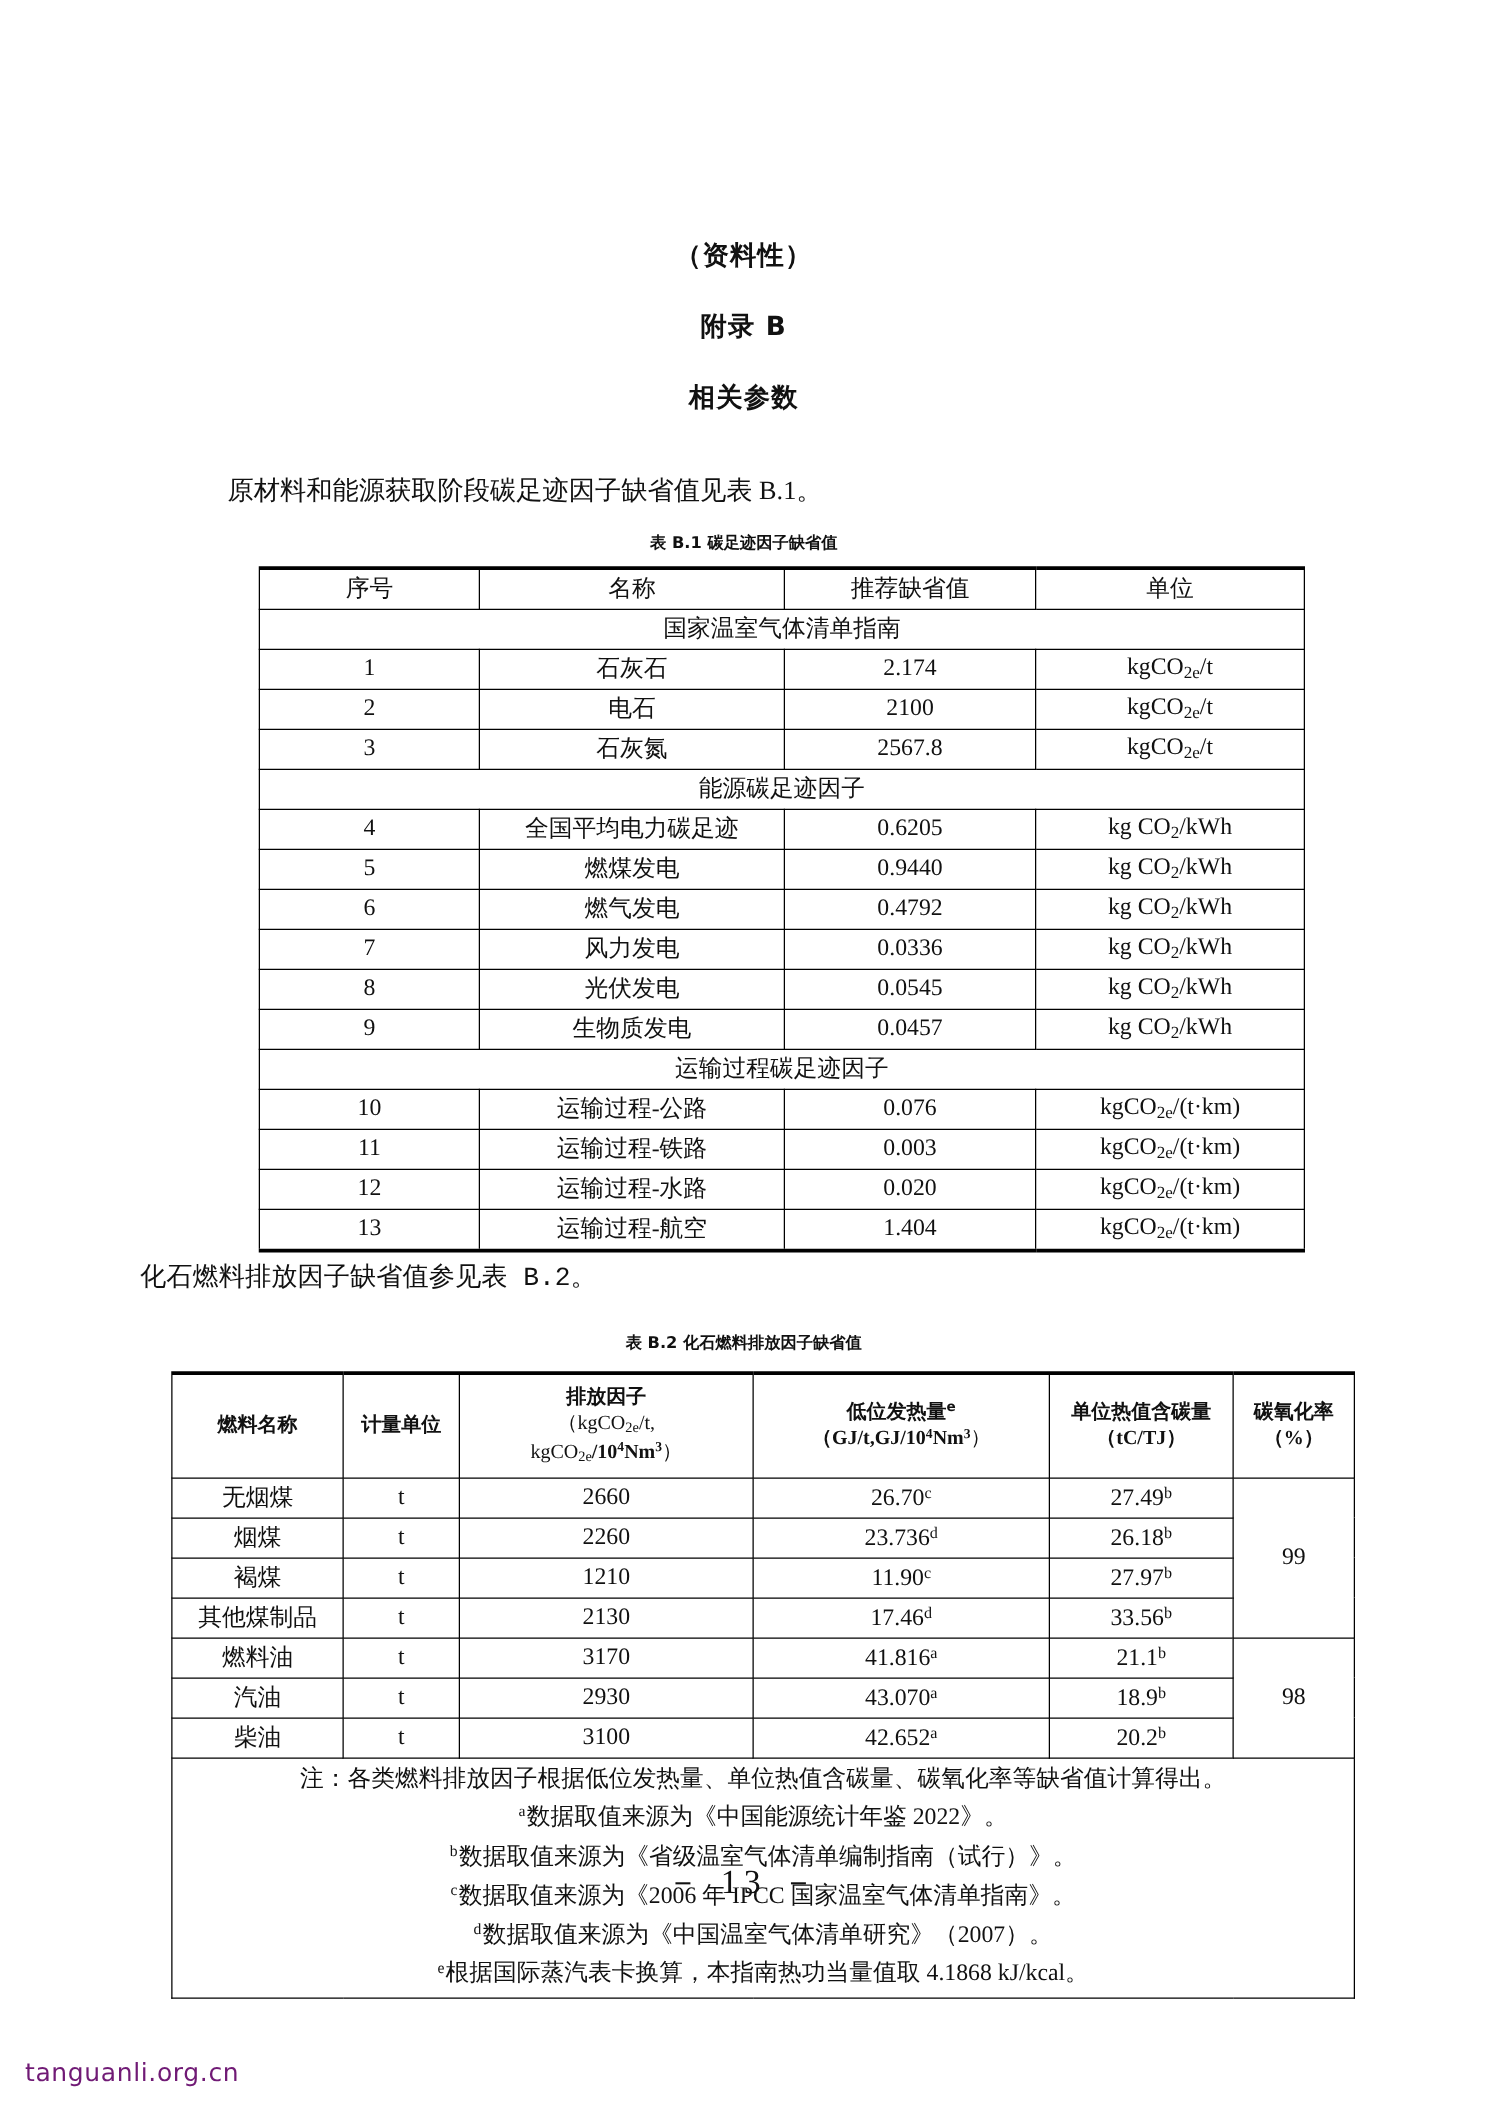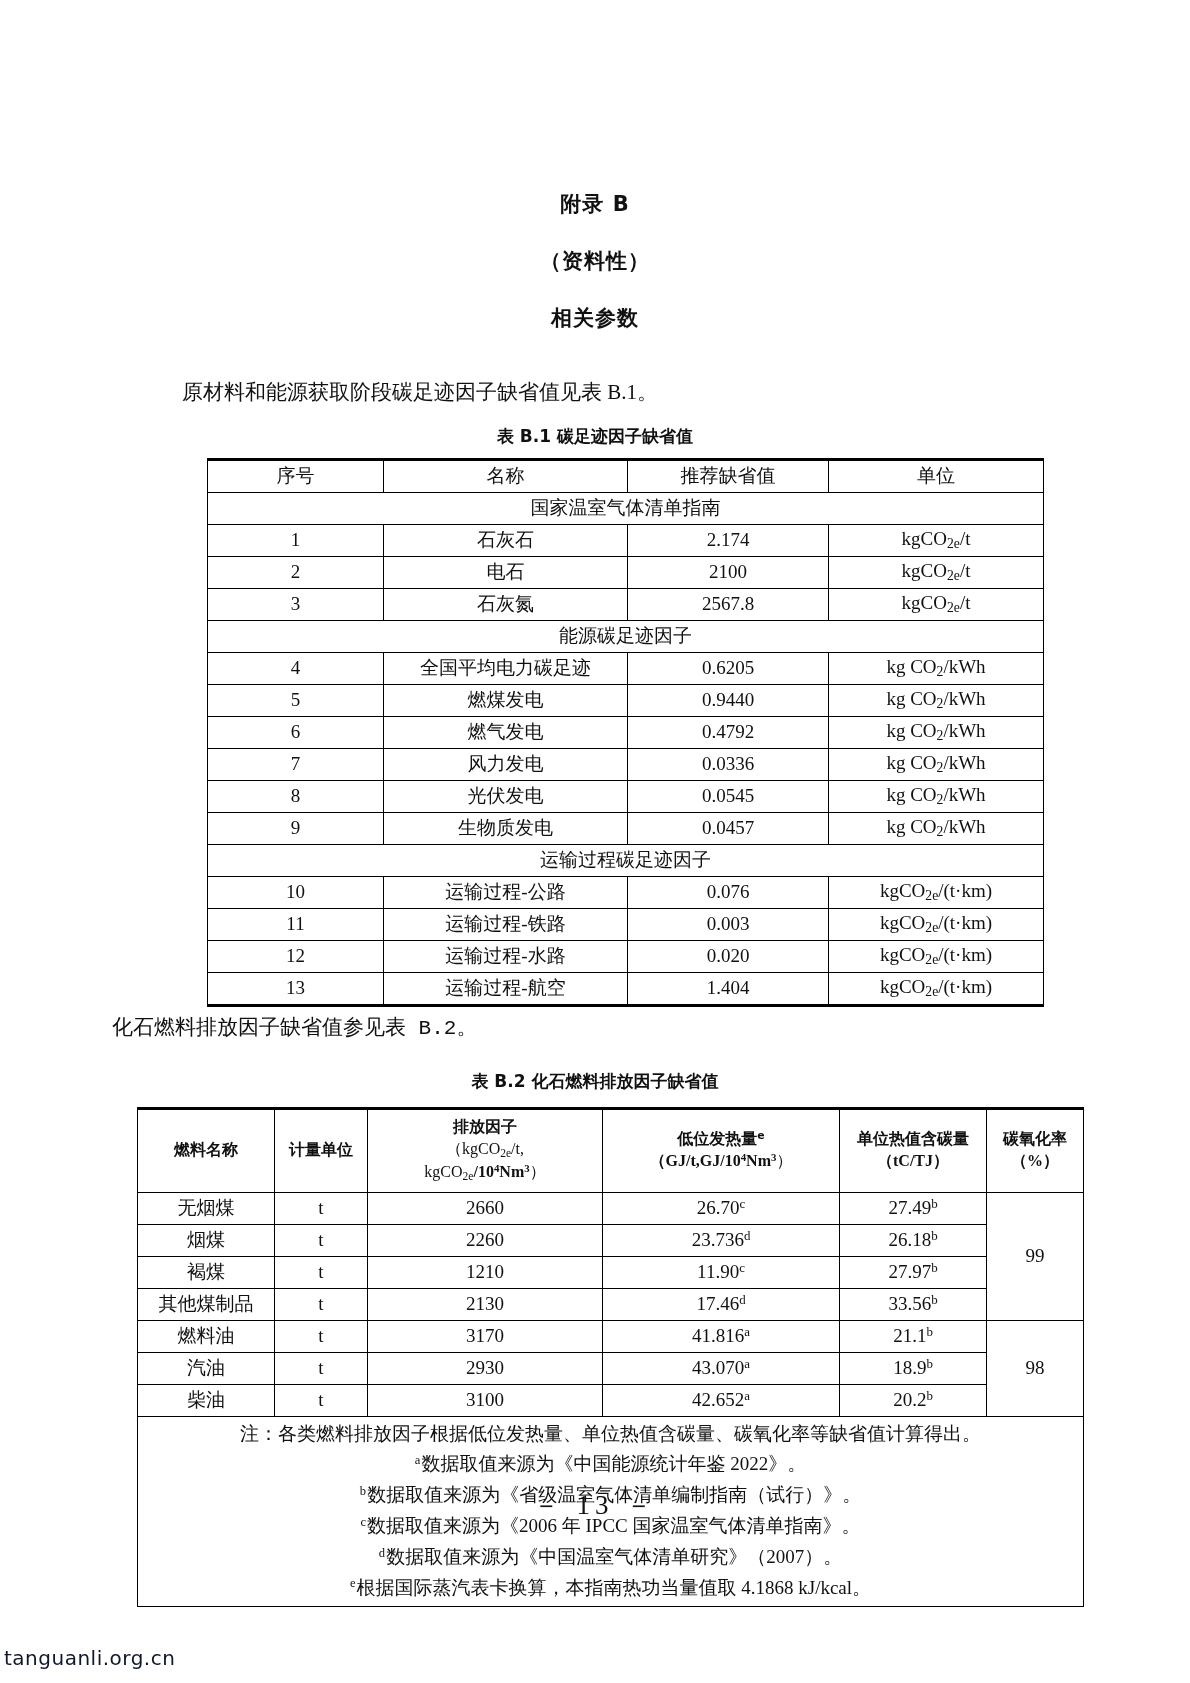--- a/index.html
+++ b/index.html
@@ -41,21 +41,21 @@
     margin-right: 182px;
   }
   .para-b1 { margin-top: 45px; }
   .para-b2 { margin-top: 6px; margin-left: 112px; font-family: Liberation Mono, monospace; }
 
   
   .tbl-caption {
     text-align: center;
     font-family: "DejaVu Sans", "Liberation Sans", sans-serif;
     font-weight: bold;
-    font-size: 17px;
+    font-size: 13px;
     margin-top: 16px;
     margin-bottom: 10px;
   }
   .tbl-caption-2 { margin-top: 26px; margin-bottom: 14px; }
 
   
   .t1-wrap {
     width: 832px;
     margin: 0 auto;
     margin-left: 172px;
@@ -138,36 +138,36 @@
   .page-number {
     position: absolute;
     left: 0; right: 0;
     top: 1487px;
     text-align: center;
     font-size: 27px;
     letter-spacing: 5px;
   }
   .watermark {
     position: absolute;
-    left: 4px;
+    left: 20px;
     top: 1646px;
     font-family: "DejaVu Sans", "Liberation Sans", sans-serif;
     font-size: 20px;
-    color: #0f172a;
+    color: #701a75;
     letter-spacing: 0.5px;
   }
 </style>
 </head>
 <body>
 
 <div class="page">
 
   <div class="appendix-head">
+    <div>（资料性）</div>
     <div>附录 B</div>
-    <div>（资料性）</div>
     <div>相关参数</div>
   </div>
 
   <div class="para para-b1">原材料和能源获取阶段碳足迹因子缺省值见表 B.1。</div>
 
   <div class="tbl-caption">表 B.1  碳足迹因子缺省值</div>
 
   <div class="t1-wrap">
     <table class="t1">
       <thead>

